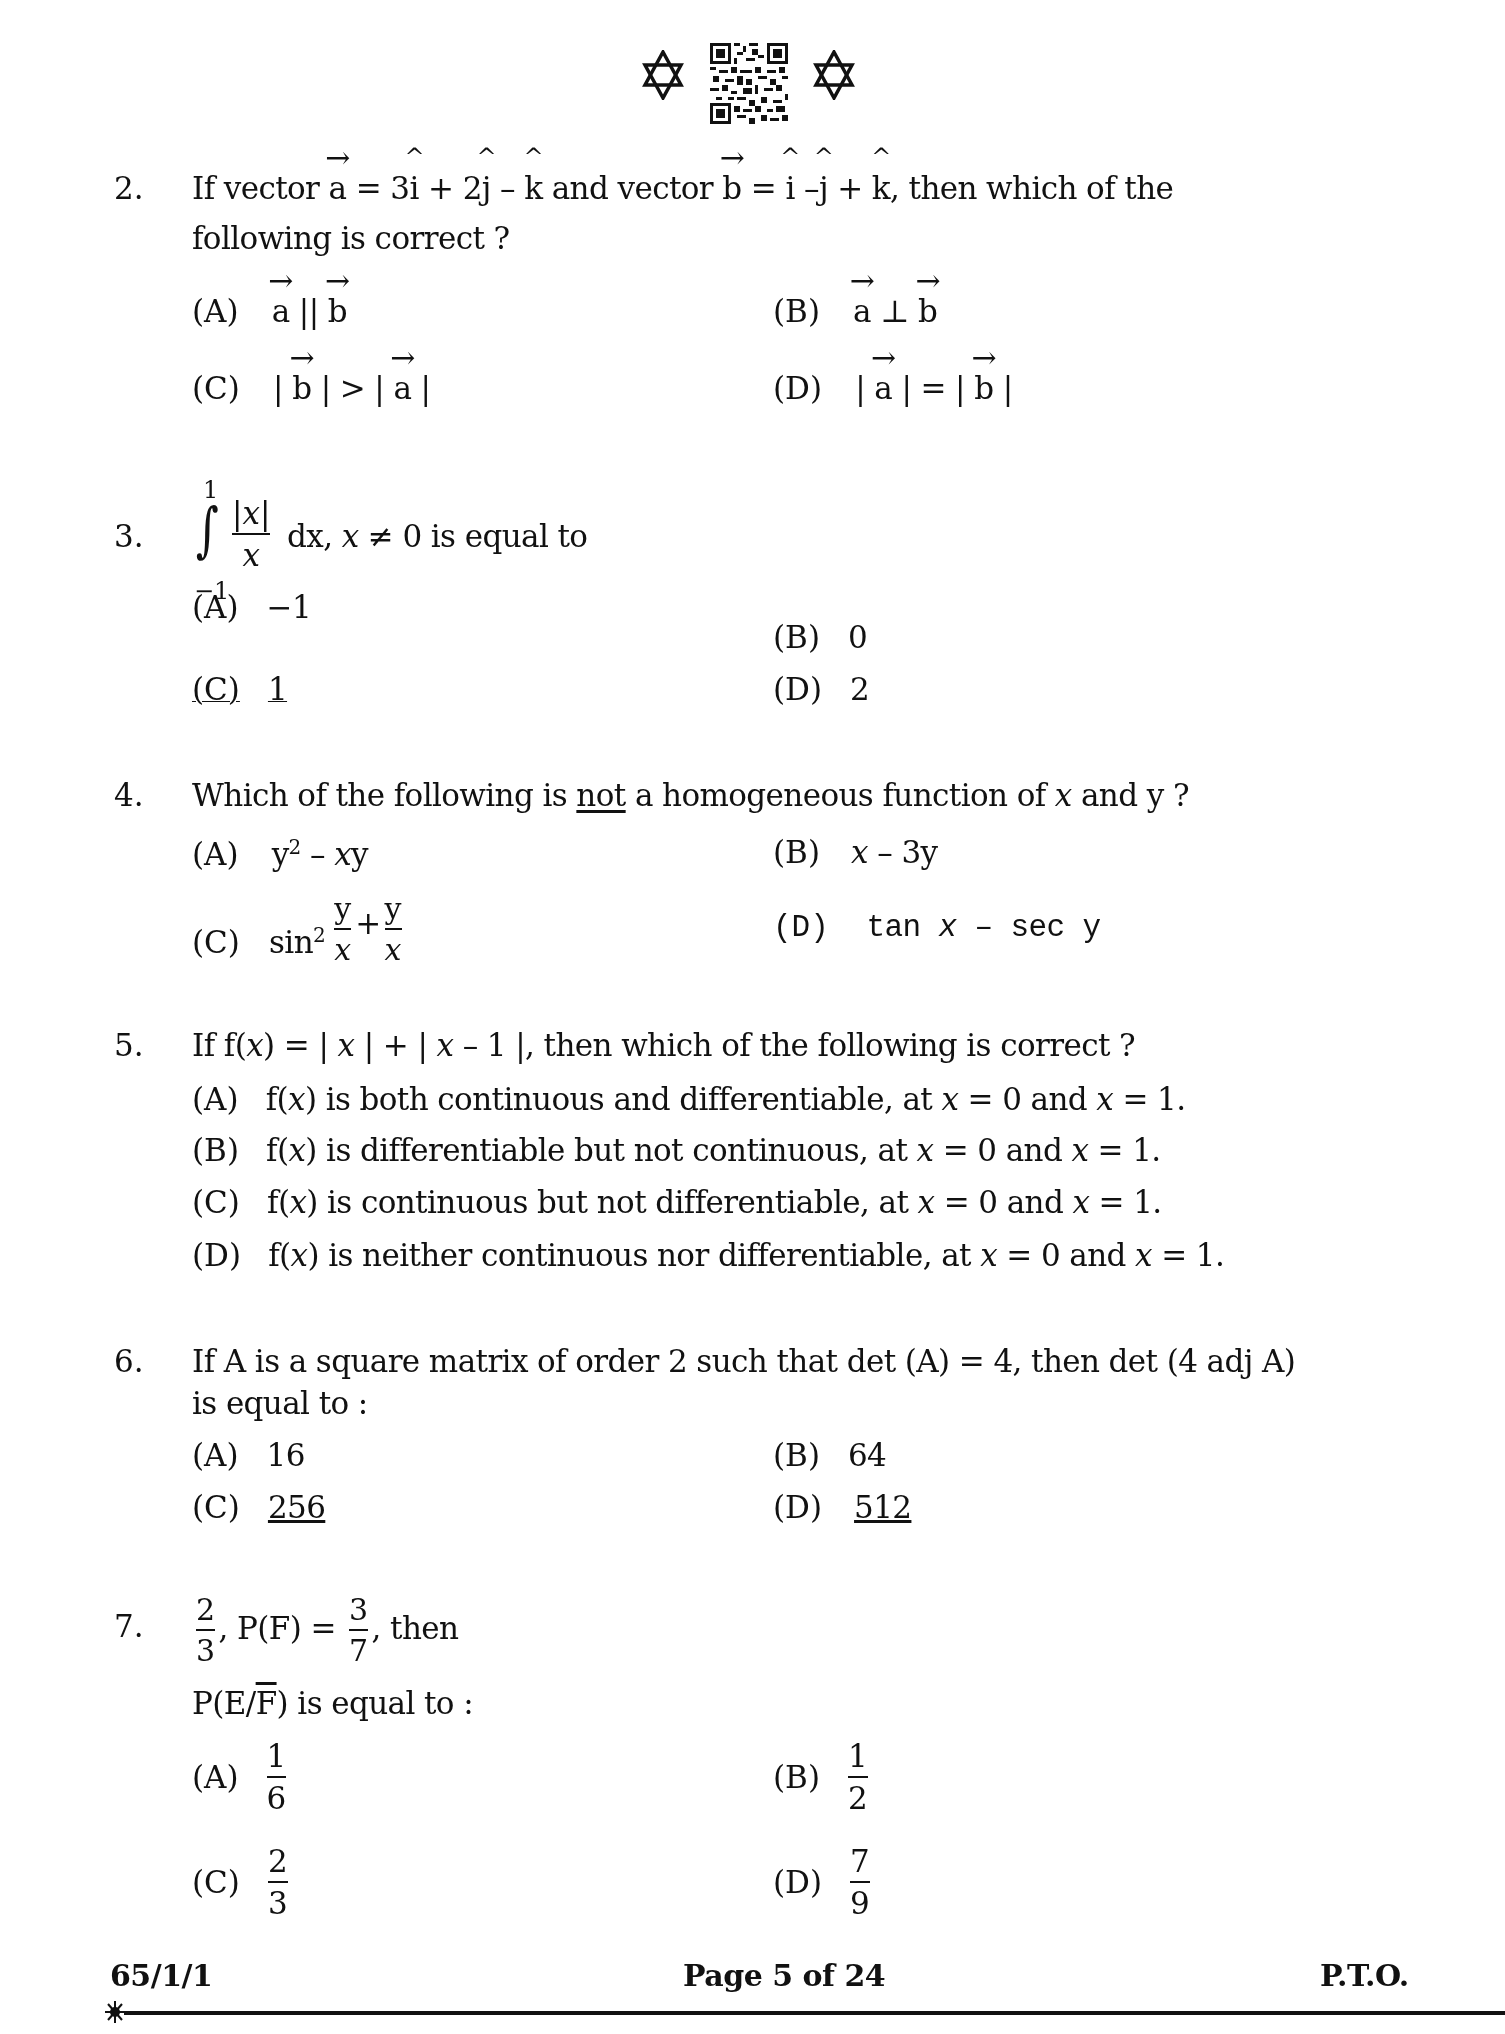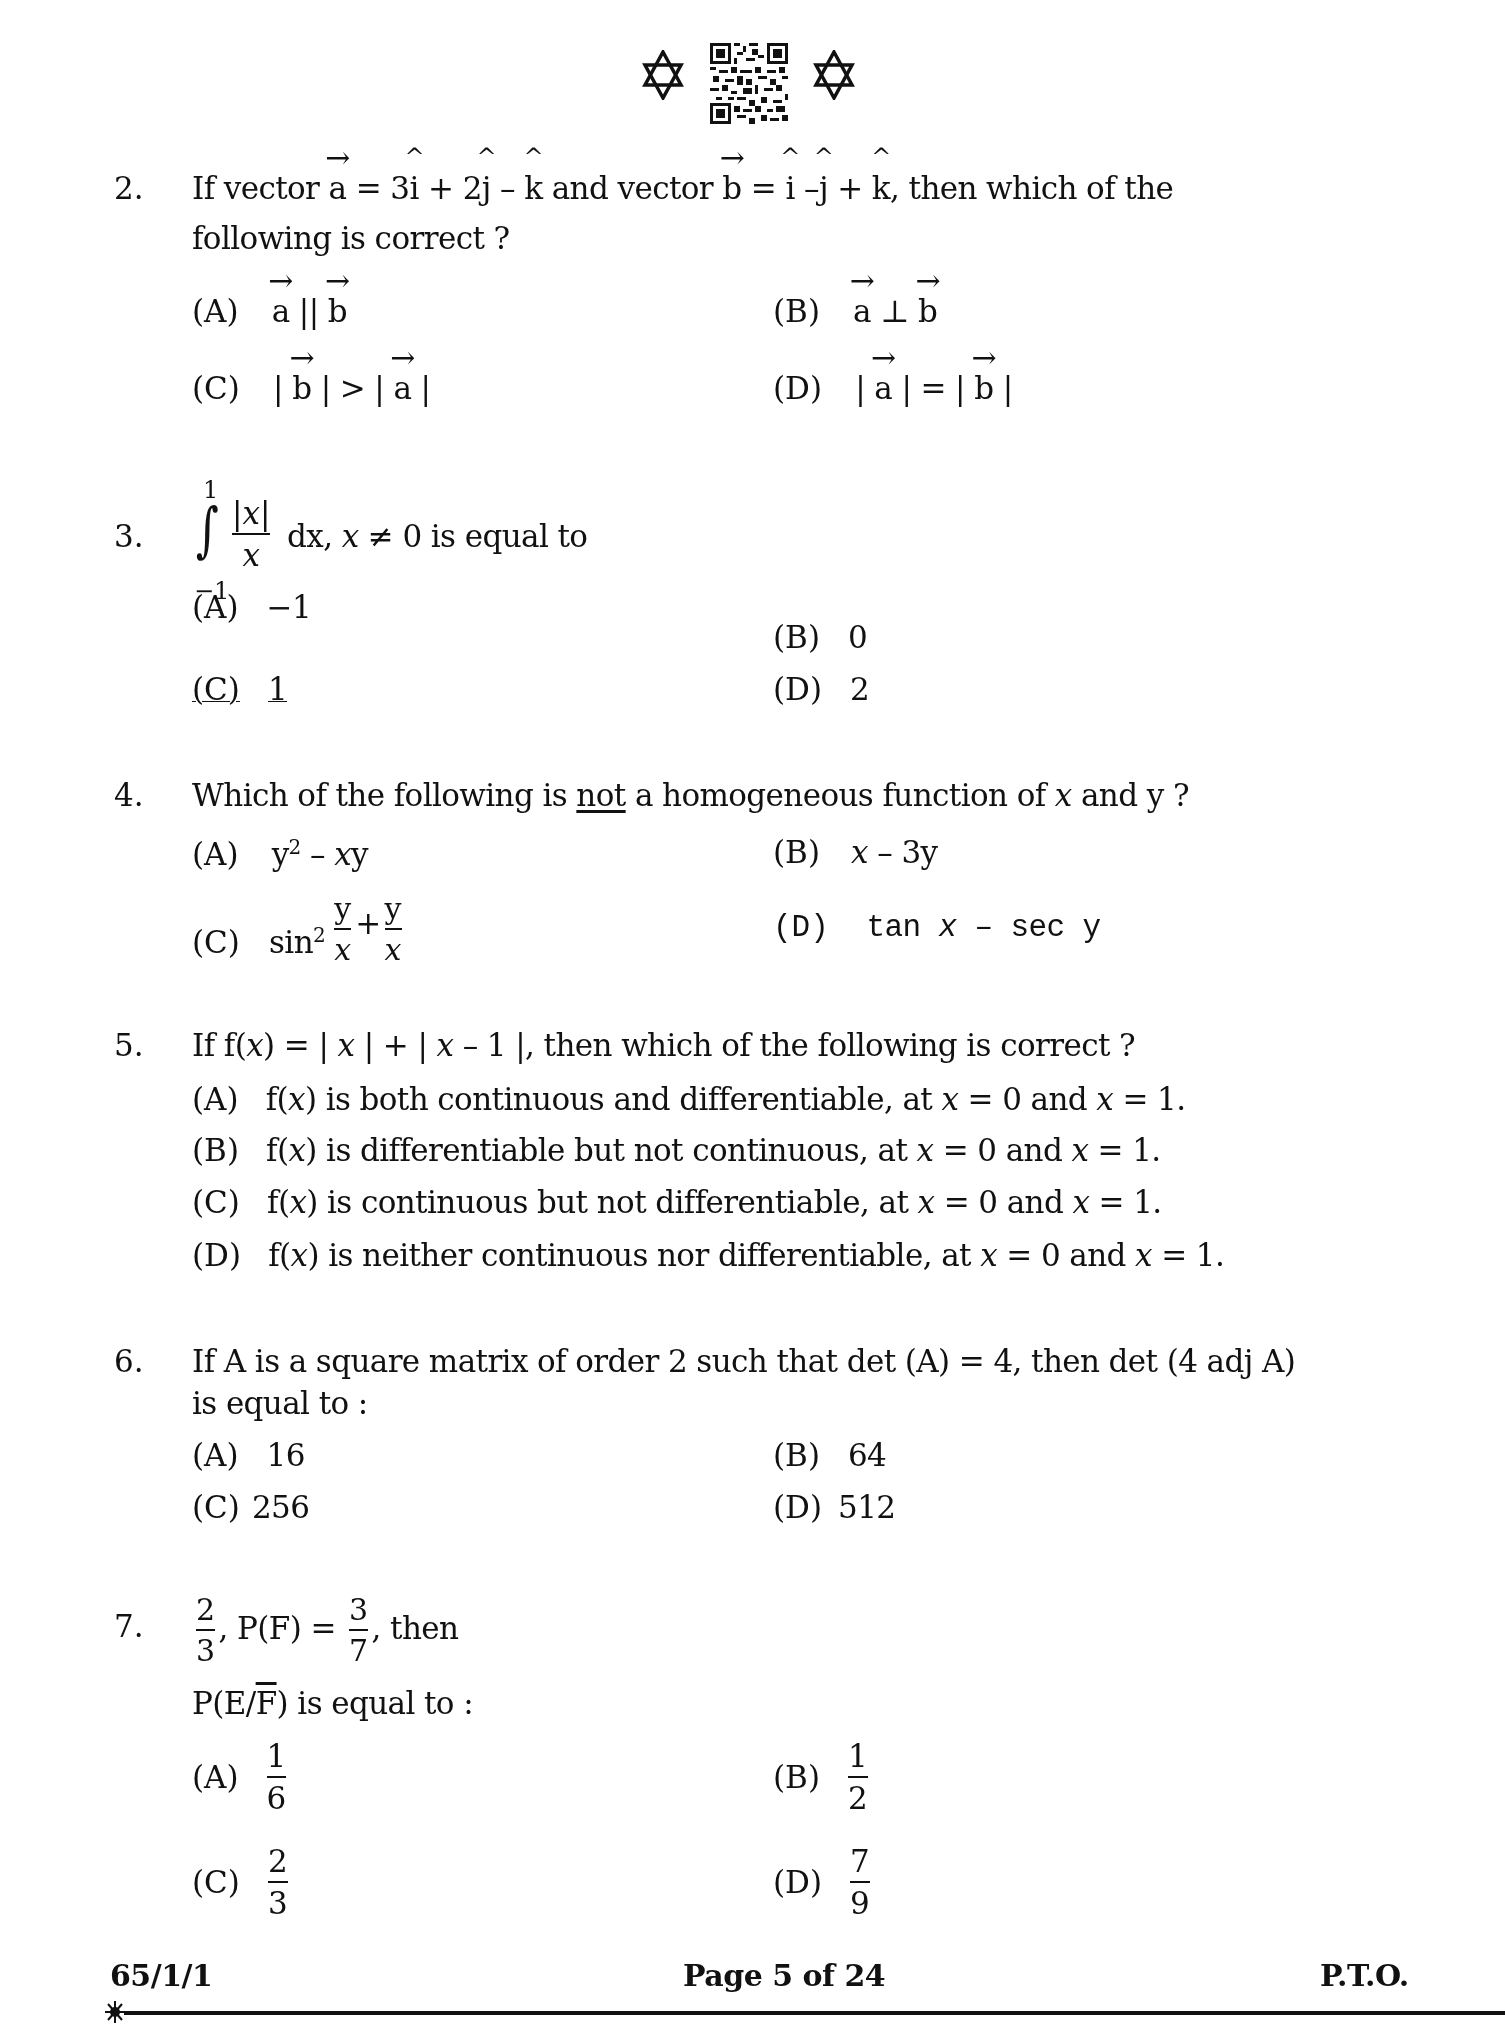--- a/index.html
+++ b/index.html
@@ -220,24 +220,24 @@
   <span class="abs t" style="left:192px;top:1346px;">If A is a square matrix of order 2 such that det (A) = 4, then det (4 adj A)</span>
   <span class="abs t" style="left:192px;top:1388px;">is equal to :</span>
 
   <div class="abs" style="left:192px;top:1440px;">
     <span class="lbl">(A)</span><span class="t" style="margin-left:28px;">16</span>
   </div>
   <div class="abs" style="left:773px;top:1440px;">
     <span class="lbl">(B)</span><span class="t" style="margin-left:28px;">64</span>
   </div>
   <div class="abs" style="left:192px;top:1492px;">
-    <span class="lbl">(C)</span><span class="t" style="margin-left:12px;">256</span>
+    <span class="lbl">(C)</span><span class="t" style="margin-left:28px;text-decoration:underline;">256</span>
   </div>
   <div class="abs" style="left:773px;top:1492px;">
-    <span class="lbl">(D)</span><span class="t" style="margin-left:16px;">512</span>
+    <span class="lbl">(D)</span><span class="t" style="margin-left:32px;text-decoration:underline;">512</span>
   </div>
 </section>
 
 <section>
   <span class="abs num" style="left:114px;top:1611px;">7.</span>
   <div class="abs t" style="left:192px;top:1594px;">
     <span class="frac sm">
         <span>2</span>
         <span class="bar"></span>
         <span>3</span>

